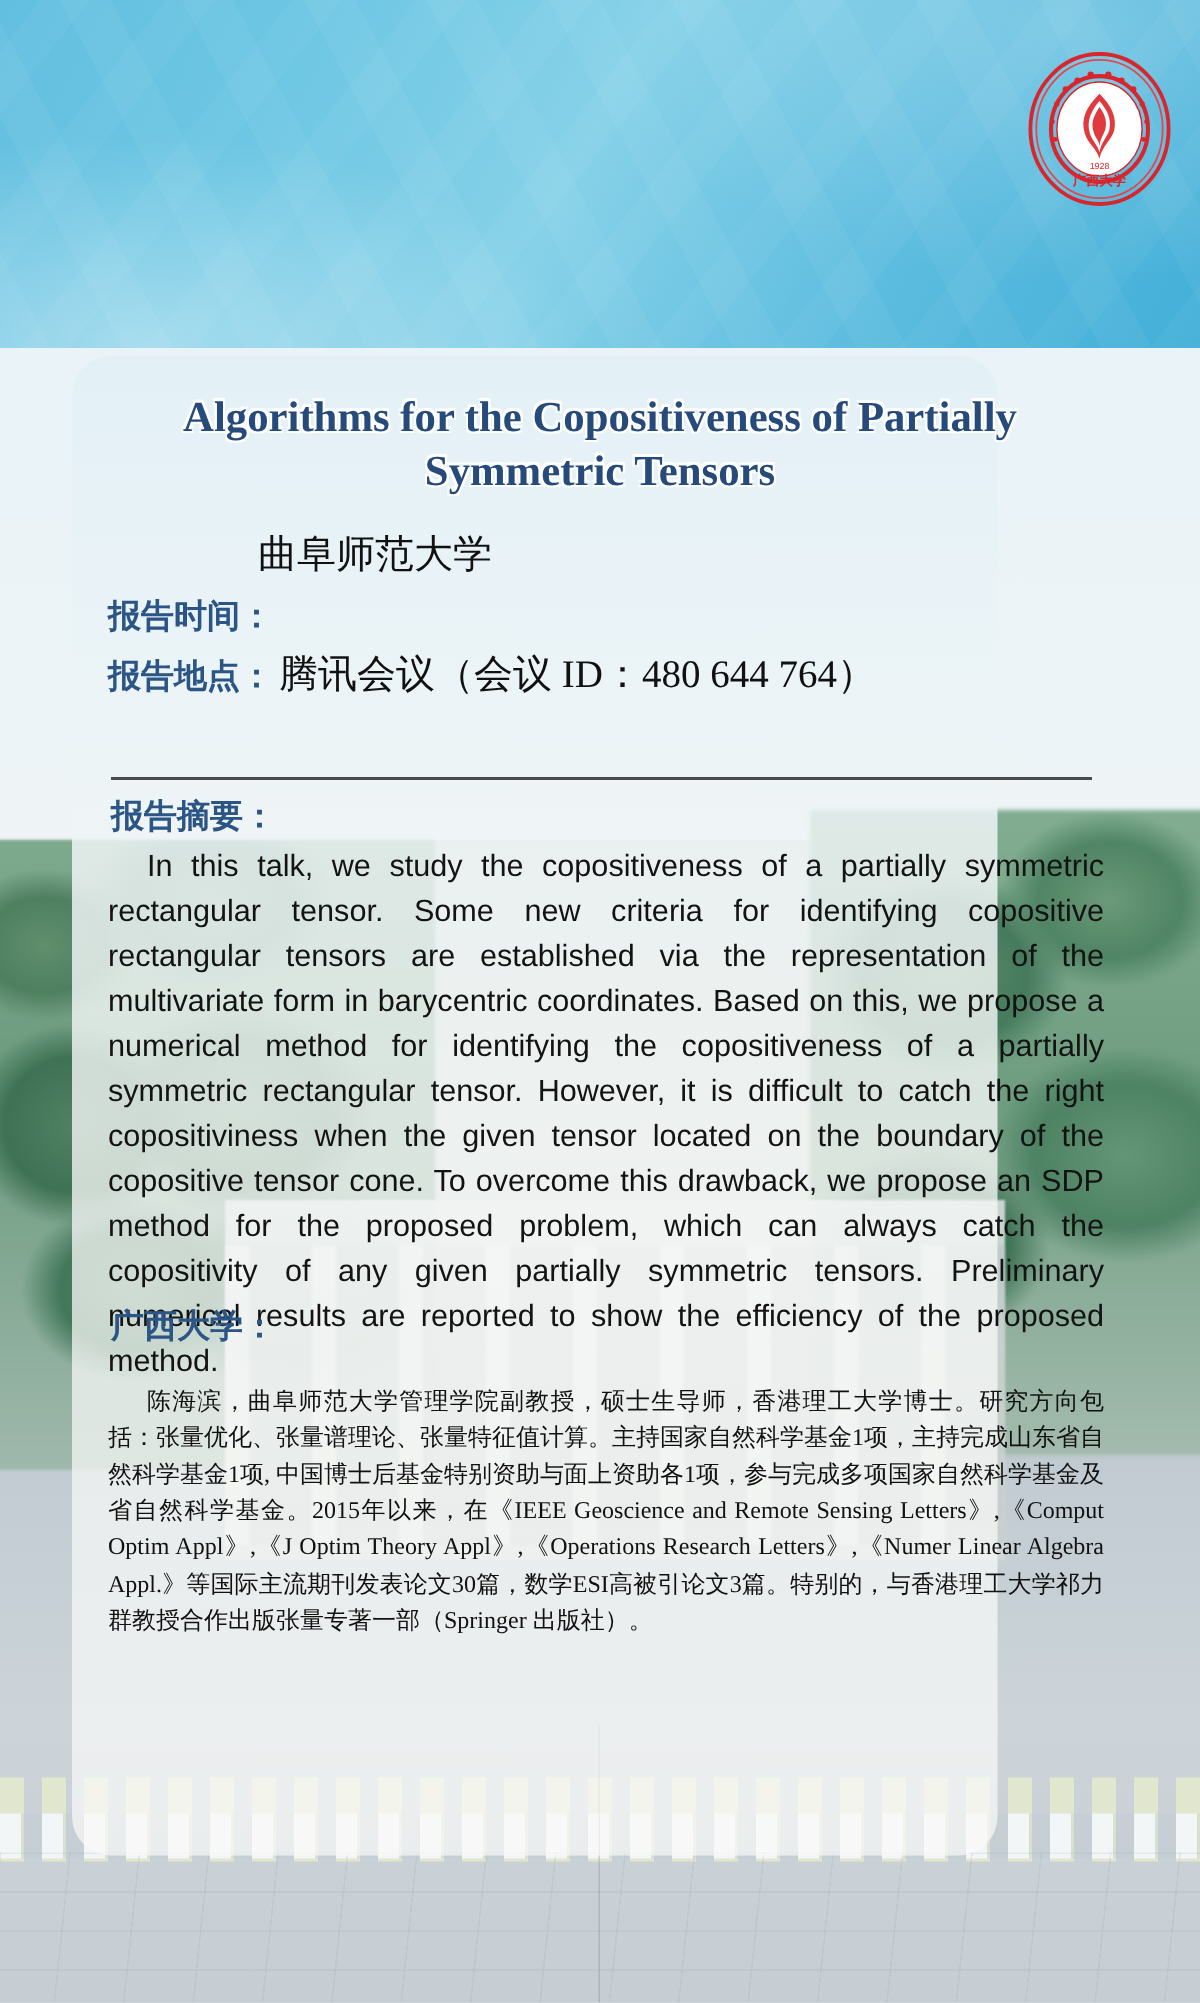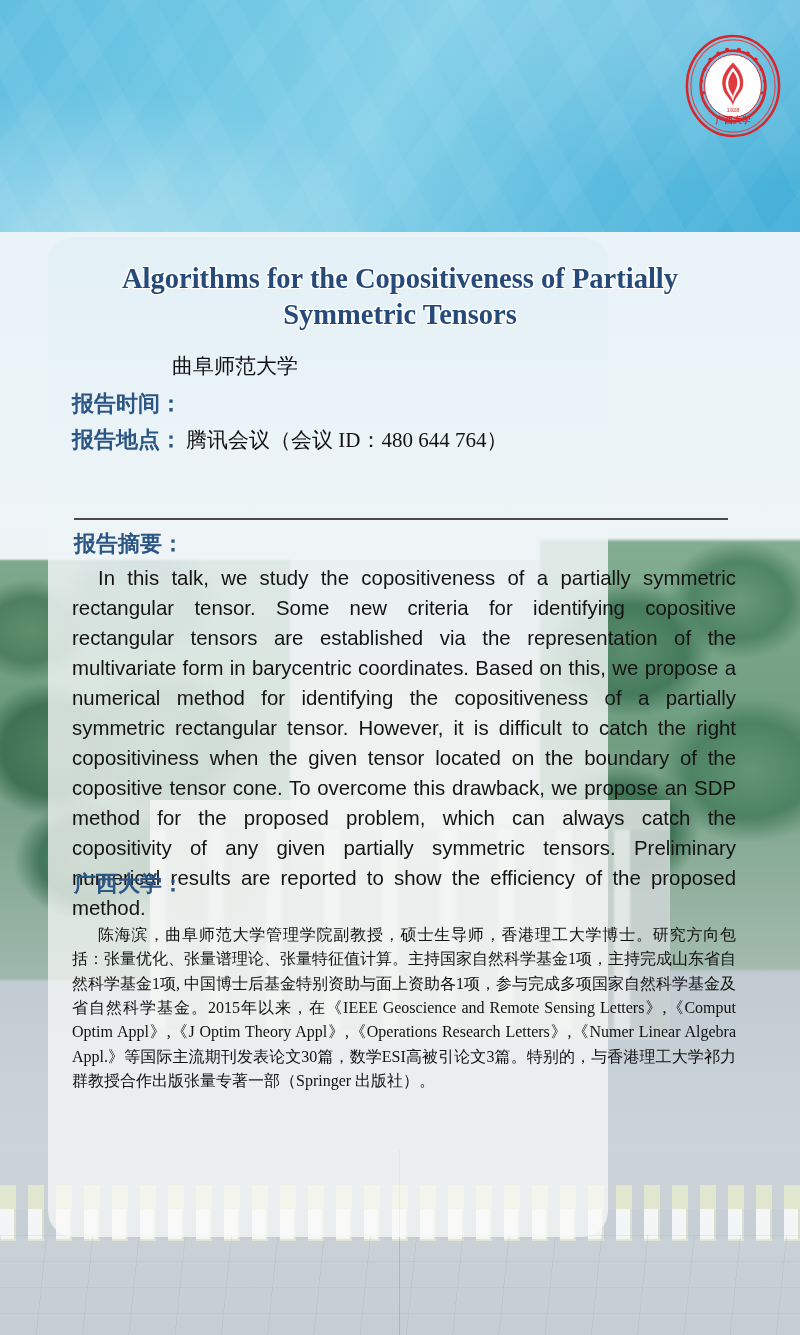--- a/index.html
+++ b/index.html
@@ -186,21 +186,21 @@
     position: absolute;
     left: 684px; top: 34px;
     width: 98px; height: 104px;
     z-index: 3;
   }
 
   
   .card {
     position: absolute;
     left: 48px; top: 237px;
-    width: 560px; height: 1000px;
+    width: 617px; height: 1000px;
     background: linear-gradient(180deg,
         rgba(226,240,246,0.93) 0%,
         rgba(233,243,247,0.90) 16%,
         rgba(240,245,246,0.84) 34%,
         rgba(246,248,247,0.78) 52%,
         rgba(248,249,247,0.72) 74%,
         rgba(250,250,248,0.70) 100%);
     border-radius: 26px 26px 26px 26px;
     z-index: 2;
     box-sizing: border-box;
@@ -242,21 +242,21 @@
   }
   .info-value {
     font-family: "Liberation Sans", sans-serif;
     font-size: 23px;
     font-weight: bold;
     color: #111111;
     margin-left: 4px;
   }
   .info-value.normal {
     font-family: "Liberation Serif", serif;
-    font-size: 21px;
+    font-size: 26px;
     font-weight: normal;
     color: #111111;
   }
   .info-row.indented {
     padding-left: 96px;
     margin-bottom: 9px;
   }
 
   .divider {
     position: absolute;

